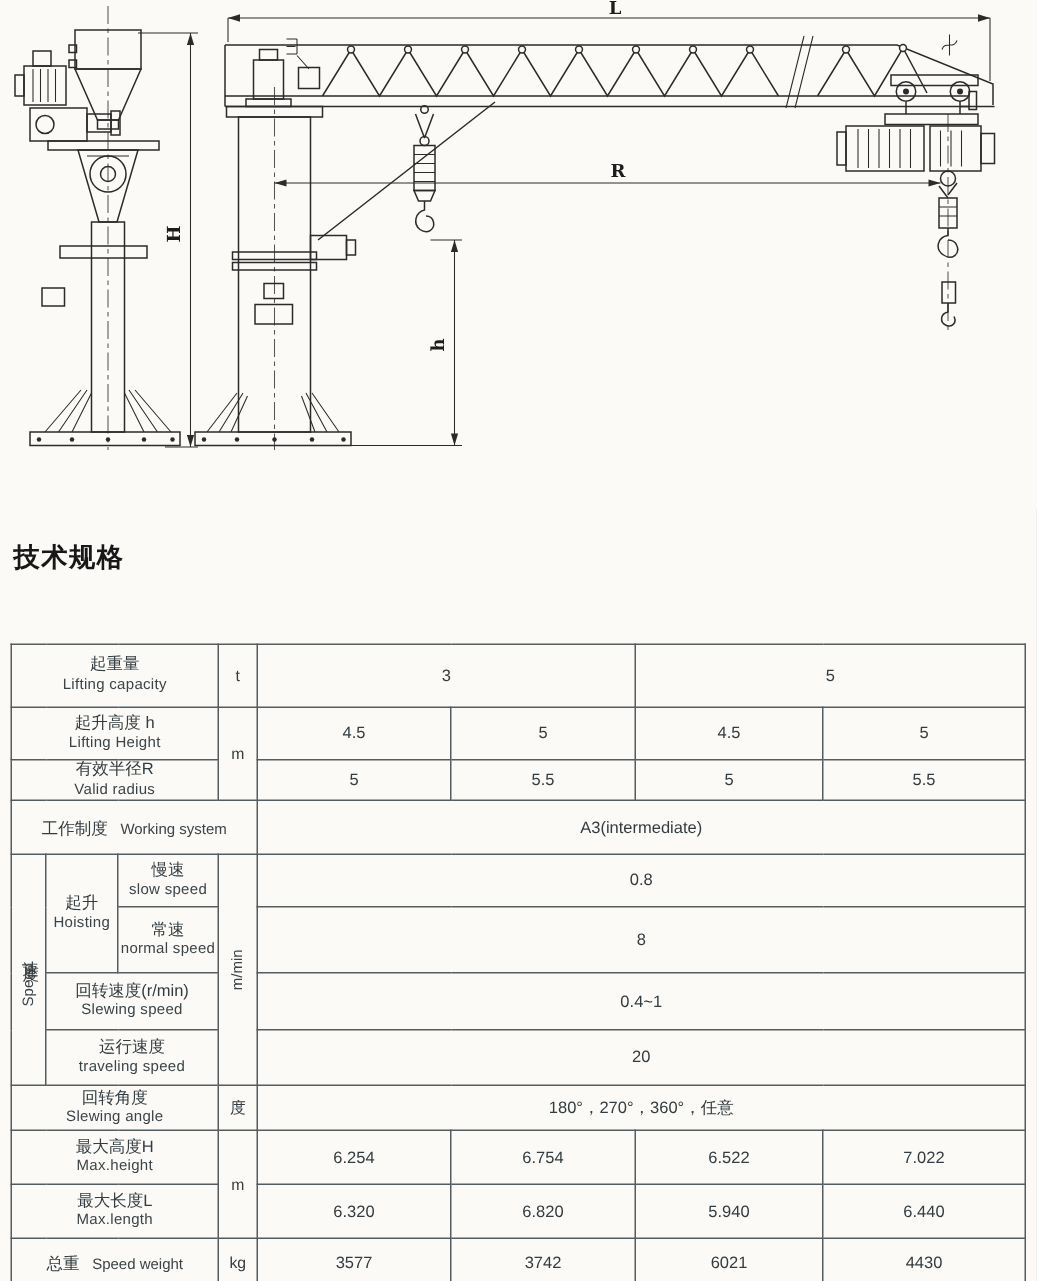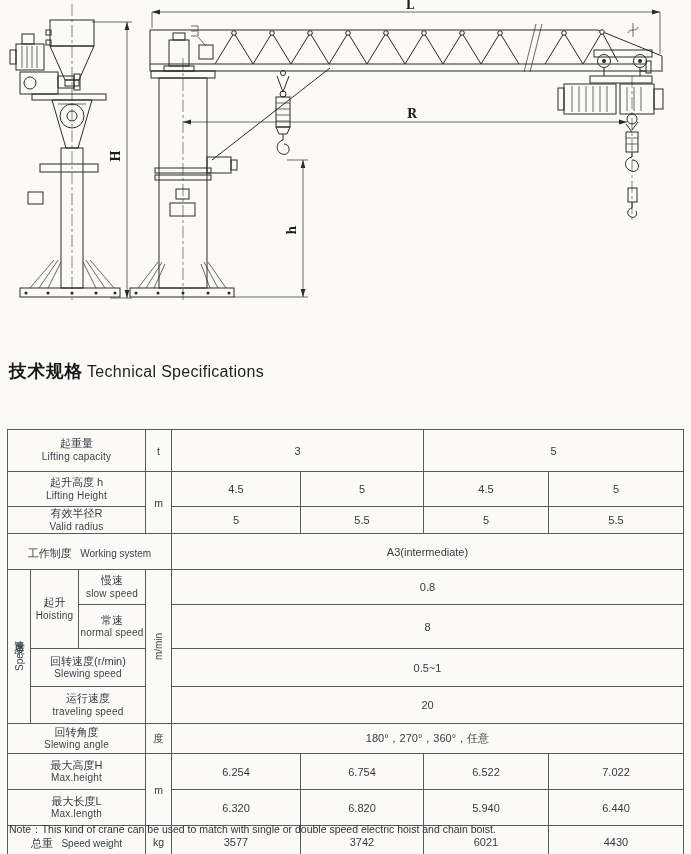--- a/index.html
+++ b/index.html
@@ -209,21 +209,20 @@
       <text x="412" y="118" text-anchor="middle">R</text>
     </g>
 
     <g>
       <path class="thin" d="M633,23 V37 M628,33 C630,27 636,33 638,27"></path>
     </g>
   </svg>
 
   <div class="title-row">
     <span class="title-zh">技术规格</span>
-    <span class="title-en">Technical Specifications</span>
   </div>
 
   <table class="spec">
     <colgroup>
       <col style="width:23px">
         <col style="width:48px">
         <col style="width:67px">
         <col style="width:26px">
       <col style="width:129px">
         <col style="width:123px">
@@ -302,21 +301,21 @@
         <span class="en">normal  speed</span>
       </td>
       <td colspan="4" class="val">8</td>
     </tr>
 
     <tr style="height:38px">
       <td colspan="2">
         <span class="zh">回转速度(r/min)</span>
         <span class="en">Slewing  speed</span>
       </td>
-      <td colspan="4" class="val">0.5~1</td>
+      <td colspan="4" class="val">0.4~1</td>
     </tr>
 
     <tr style="height:37px">
       <td colspan="2">
         <span class="zh">运行速度</span>
         <span class="en">traveling speed</span>
       </td>
       <td colspan="4" class="val">20</td>
     </tr>
 
@@ -360,16 +359,15 @@
       <td class="unit">kg</td>
       <td class="val">3577</td>
       <td class="val">3742</td>
       <td class="val">6021</td>
       <td class="val">4430</td>
     </tr>
   </tbody>
     </table>
 
   <div class="notes">
-    <div class="note-en">Note：This kind of crane can be used to match with single or double speed electric hoist and chain boist.</div>
   </div>
 
 </div>
 
 </body></html>

